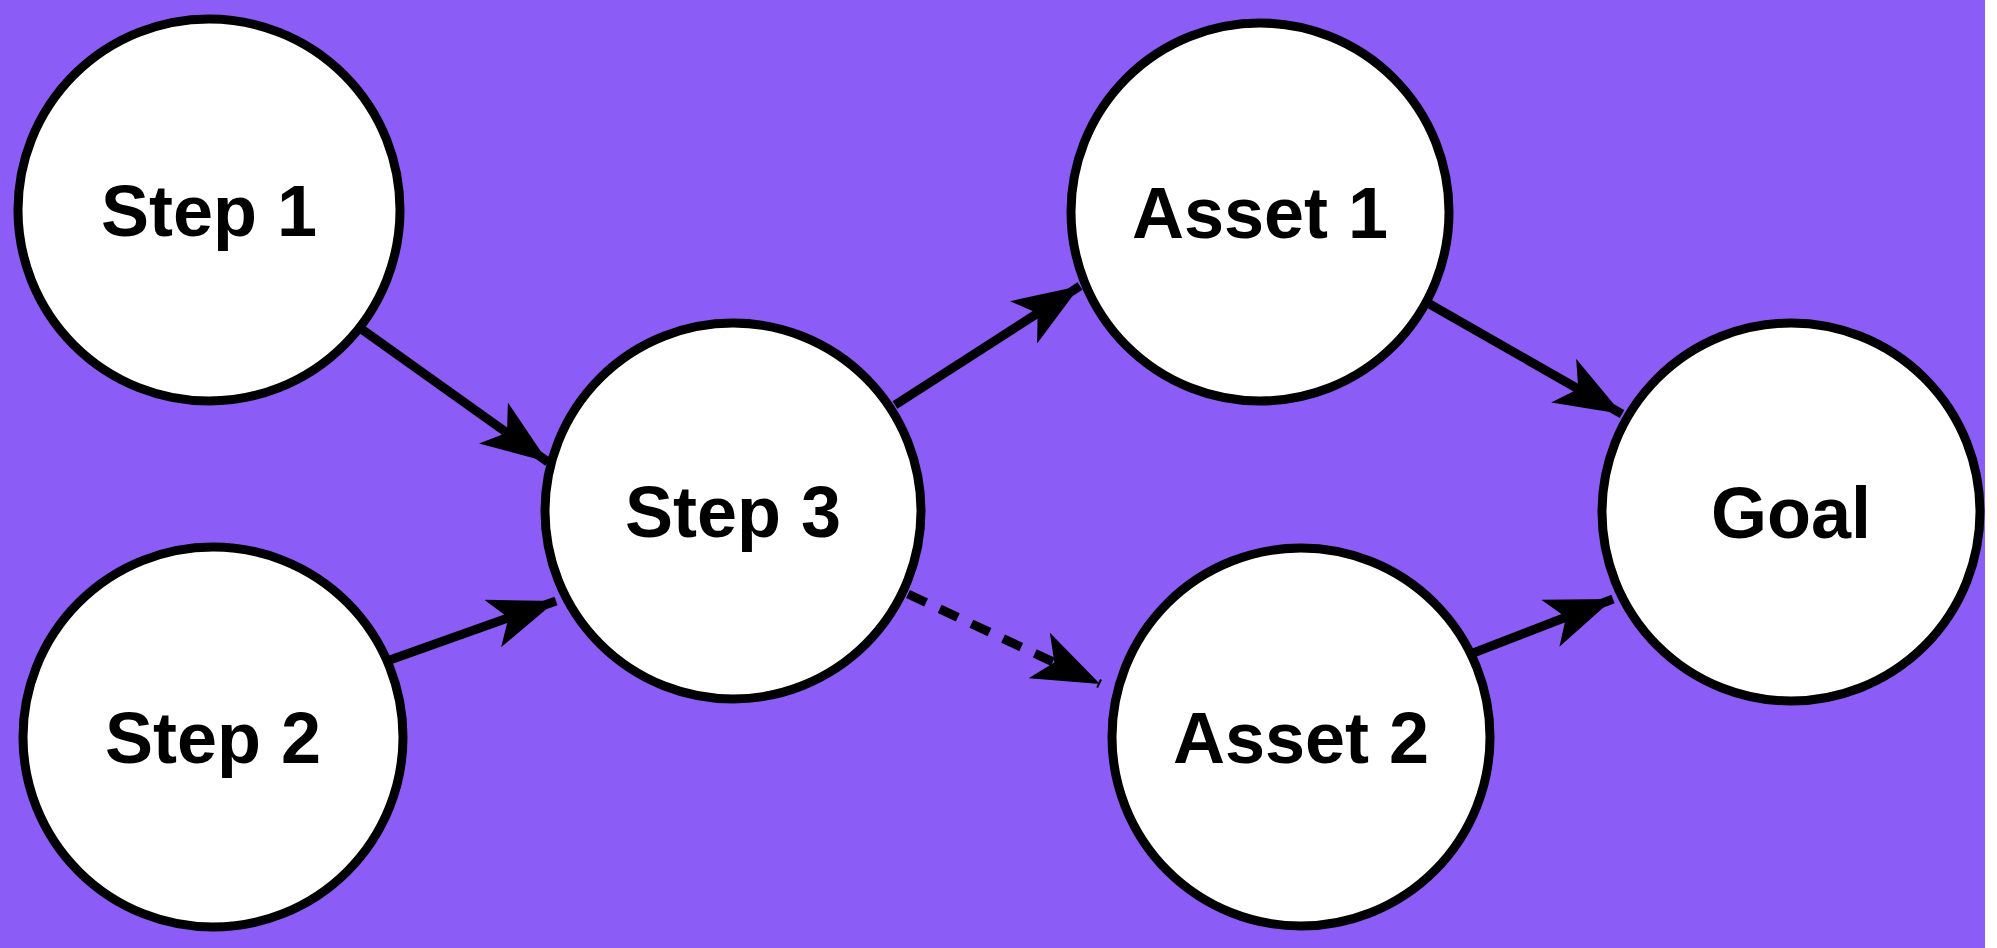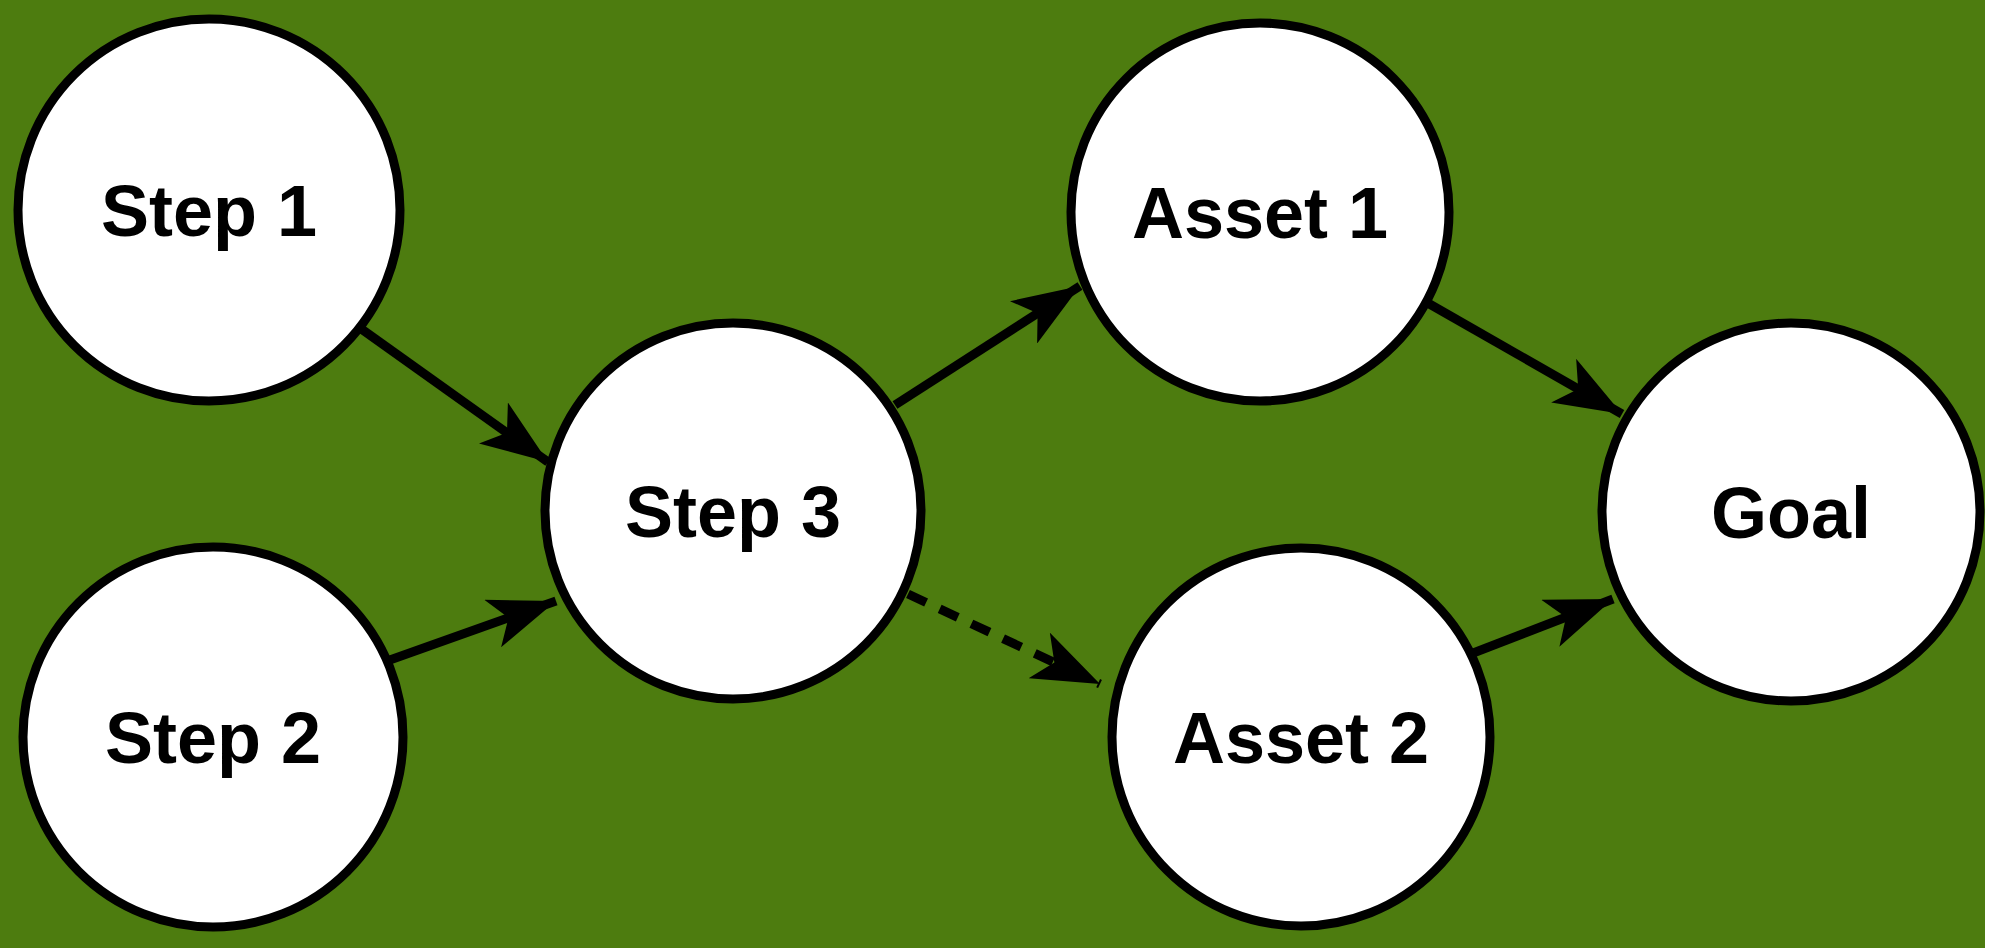--- a/index.html
+++ b/index.html
@@ -4,21 +4,21 @@
 <style>
   html, body {
     margin: 0;
     padding: 0;
     background: #ffffff;
   }
   .diagram-stage {
     width: 1985px;
     height: 948px;
     position: relative;
-    background: #4d7c0f;
+    background: #8b5cf6;
     overflow: hidden;
   }
   svg text {
     font-family: "Liberation Sans", "DejaVu Sans", sans-serif;
     font-weight: bold;
     font-size: 72px;
     fill: #000000;
   }
 </style>
 </head>

